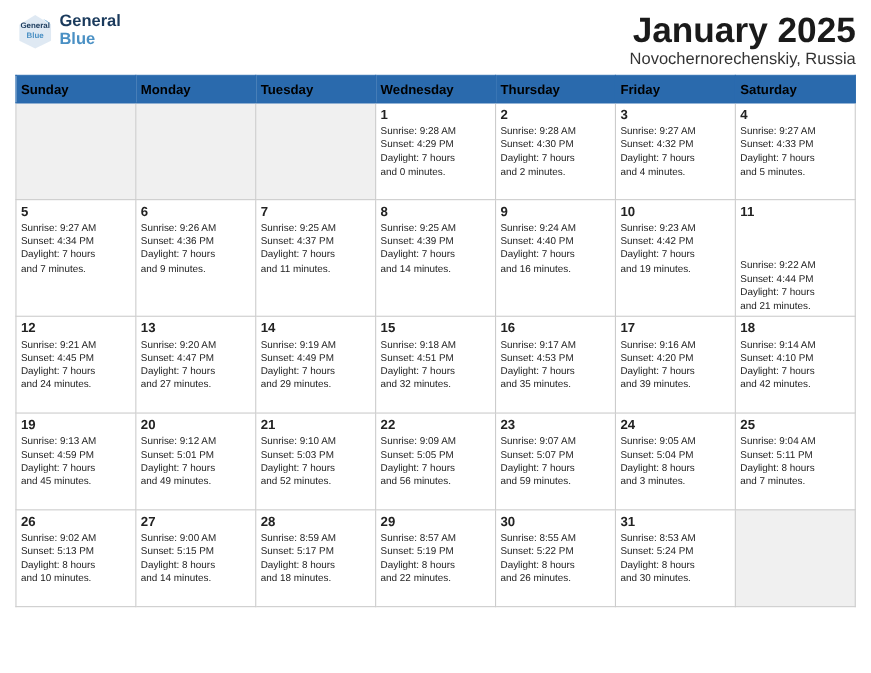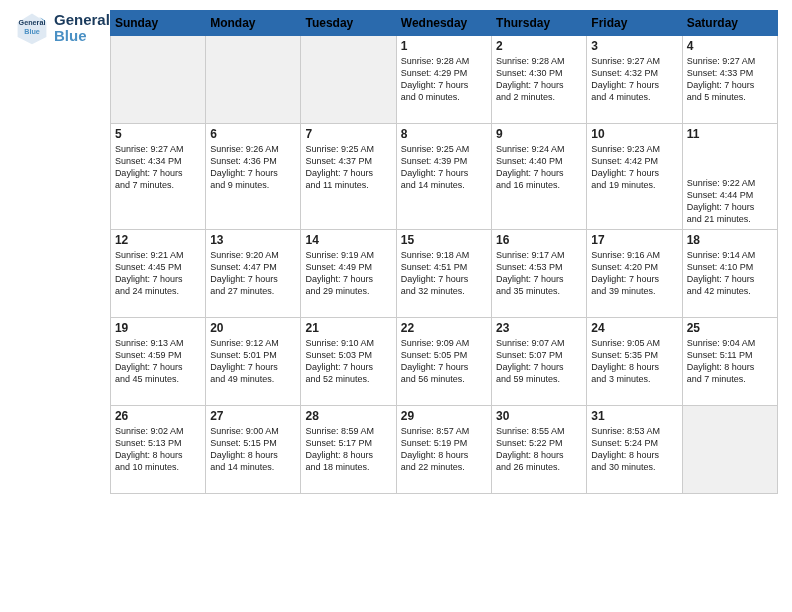--- a/index.html
+++ b/index.html
@@ -8,21 +8,21 @@
       background: #fff;
       width: 792px;
       height: 612px;
       overflow: hidden;
     }
     .page {
       width: 792px;
       height: 484px;
       padding: 10px 14px 10px 14px;
       display: flex;
-      flex-direction: row;
+      flex-direction: column;
     }
     .header {
       display: flex;
       justify-content: space-between;
       align-items: flex-start;
       margin-bottom: 6px;
     }
     .logo {
       display: flex;
       align-items: center;
@@ -95,20 +95,24 @@
         <polygon points="20,4 36,14 36,30 20,38 4,30 4,14" fill="#2a6aad" opacity="0.15"></polygon>
         <text x="20" y="17" text-anchor="middle" font-size="8" font-weight="bold" fill="#1a3a5c">General</text>
         <text x="20" y="27" text-anchor="middle" font-size="8" font-weight="bold" fill="#4a90c4">Blue</text>
         <polygon points="28,8 36,14 32,10" fill="#4a90c4"></polygon>
       </svg>
       <div>
         <div style="font-size:15px;font-weight:bold;color:#1a3a5c;line-height:1.1;">General</div>
         <div style="font-size:15px;font-weight:bold;color:#4a90c4;line-height:1.1;">Blue</div>
       </div>
     </div>
+    <div class="title-block">
+      <div class="month-title">January 2025</div>
+      <div class="location-title">Novochernorechenskiy, Russia</div>
+    </div>
   </div>
 
   <table class="calendar">
     <thead>
       <tr>
       <th>Sunday</th>
           <th>Monday</th>
           <th>Tuesday</th>
           <th>Wednesday</th>
           <th>Thursday</th>
@@ -284,21 +288,21 @@
           <td>
             <span class="day-num">23</span>
             <div class="day-info" style="white-space: pre-line;">Sunrise: 9:07 AM
 Sunset: 5:07 PM
 Daylight: 7 hours
 and 59 minutes.</div>
           </td>
           <td>
             <span class="day-num">24</span>
             <div class="day-info" style="white-space: pre-line;">Sunrise: 9:05 AM
-Sunset: 5:35 PM
+Sunset: 5:04 PM
 Daylight: 8 hours
 and 3 minutes.</div>
           </td>
           <td>
             <span class="day-num">25</span>
             <div class="day-info" style="white-space: pre-line;">Sunrise: 9:04 AM
 Sunset: 5:11 PM
 Daylight: 8 hours
 and 7 minutes.</div>
           </td>

